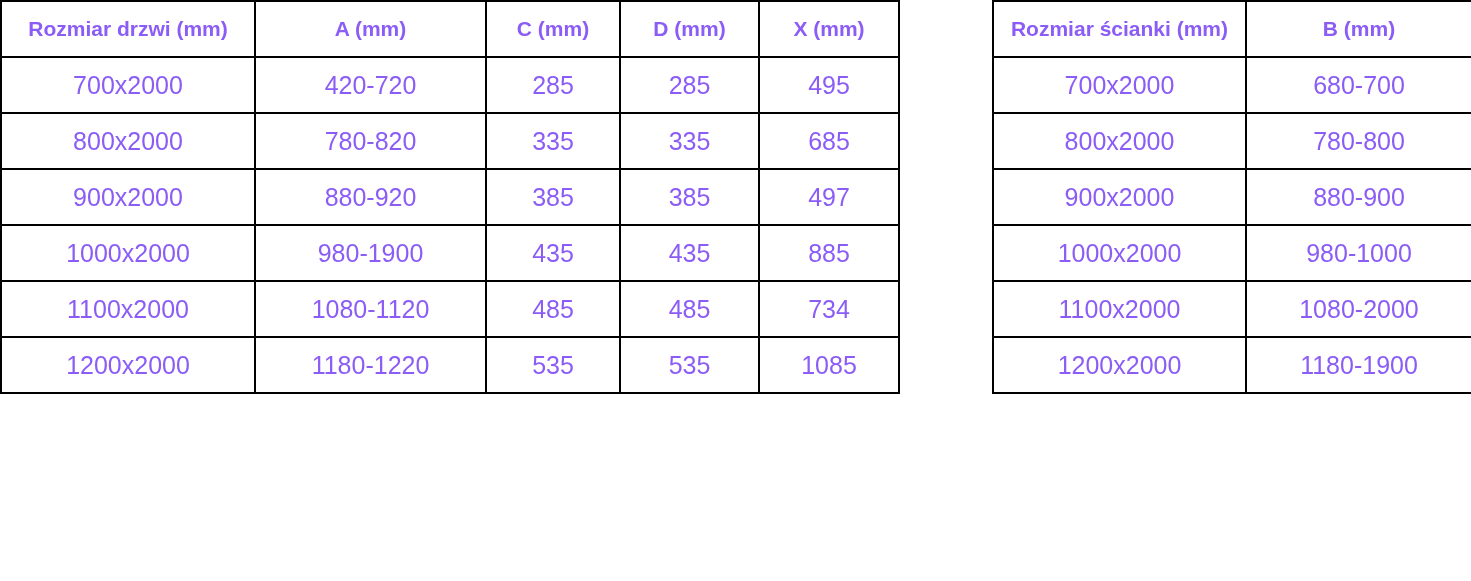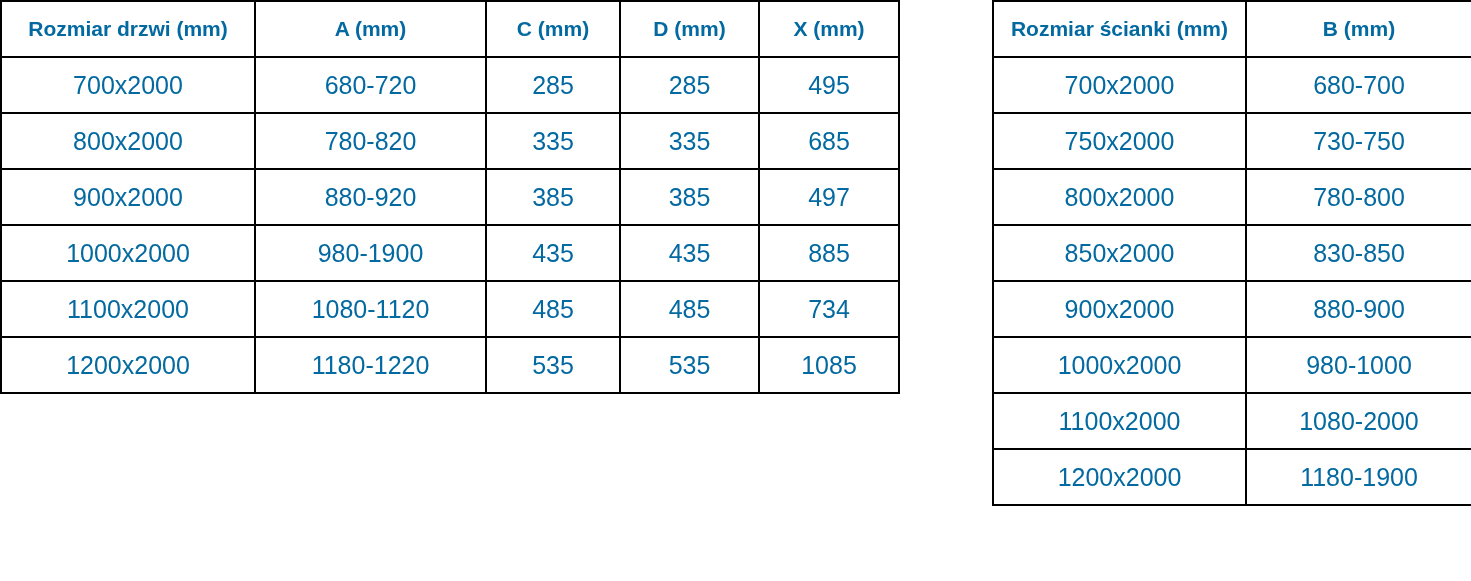--- a/index.html
+++ b/index.html
@@ -6,21 +6,21 @@
     margin: 0;
     padding: 0;
     background: #ffffff;
   }
   .canvas {
     position: relative;
     width: 1471px;
     height: 581px;
     background: #ffffff;
     font-family: "Liberation Sans", sans-serif;
-    color: #0369a1;
+    color: #8b5cf6;
     overflow: hidden;
   }
   table.tbl {
     position: absolute;
     top: 0;
     border-collapse: collapse;
     table-layout: fixed;
     background: #ffffff;
   }
   table.tbl-left  { left: 0;     width: 898px; }
@@ -72,21 +72,21 @@
           <th>Rozmiar drzwi (mm)</th>
           <th>A (mm)</th>
           <th>C (mm)</th>
           <th>D (mm)</th>
           <th>X (mm)</th>
         </tr>
       </thead>
       <tbody>
         <tr>
           <td>700x2000</td>
-          <td>680-720</td>
+          <td>420-720</td>
           <td>285</td>
           <td>285</td>
           <td>495</td>
         </tr>
         <tr>
           <td>800x2000</td>
           <td>780-820</td>
           <td>335</td>
           <td>335</td>
           <td>685</td>
@@ -132,30 +132,22 @@
           <th>Rozmiar ścianki (mm)</th>
           <th>B (mm)</th>
         </tr>
       </thead>
       <tbody>
         <tr>
           <td>700x2000</td>
           <td>680-700</td>
         </tr>
         <tr>
-          <td>750x2000</td>
-          <td>730-750</td>
-        </tr>
-        <tr>
           <td>800x2000</td>
           <td>780-800</td>
-        </tr>
-        <tr>
-          <td>850x2000</td>
-          <td>830-850</td>
         </tr>
         <tr>
           <td>900x2000</td>
           <td>880-900</td>
         </tr>
         <tr>
           <td>1000x2000</td>
           <td>980-1000</td>
         </tr>
         <tr>

